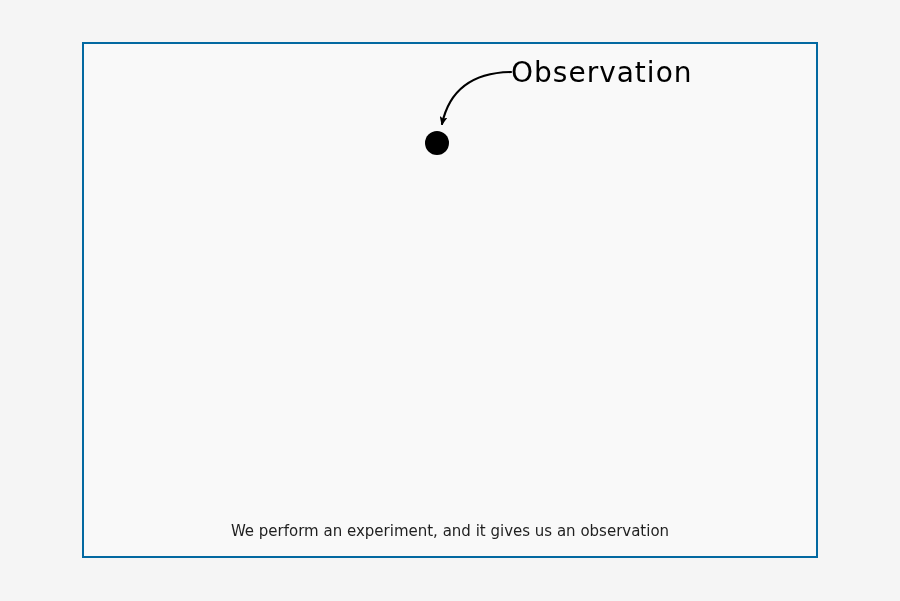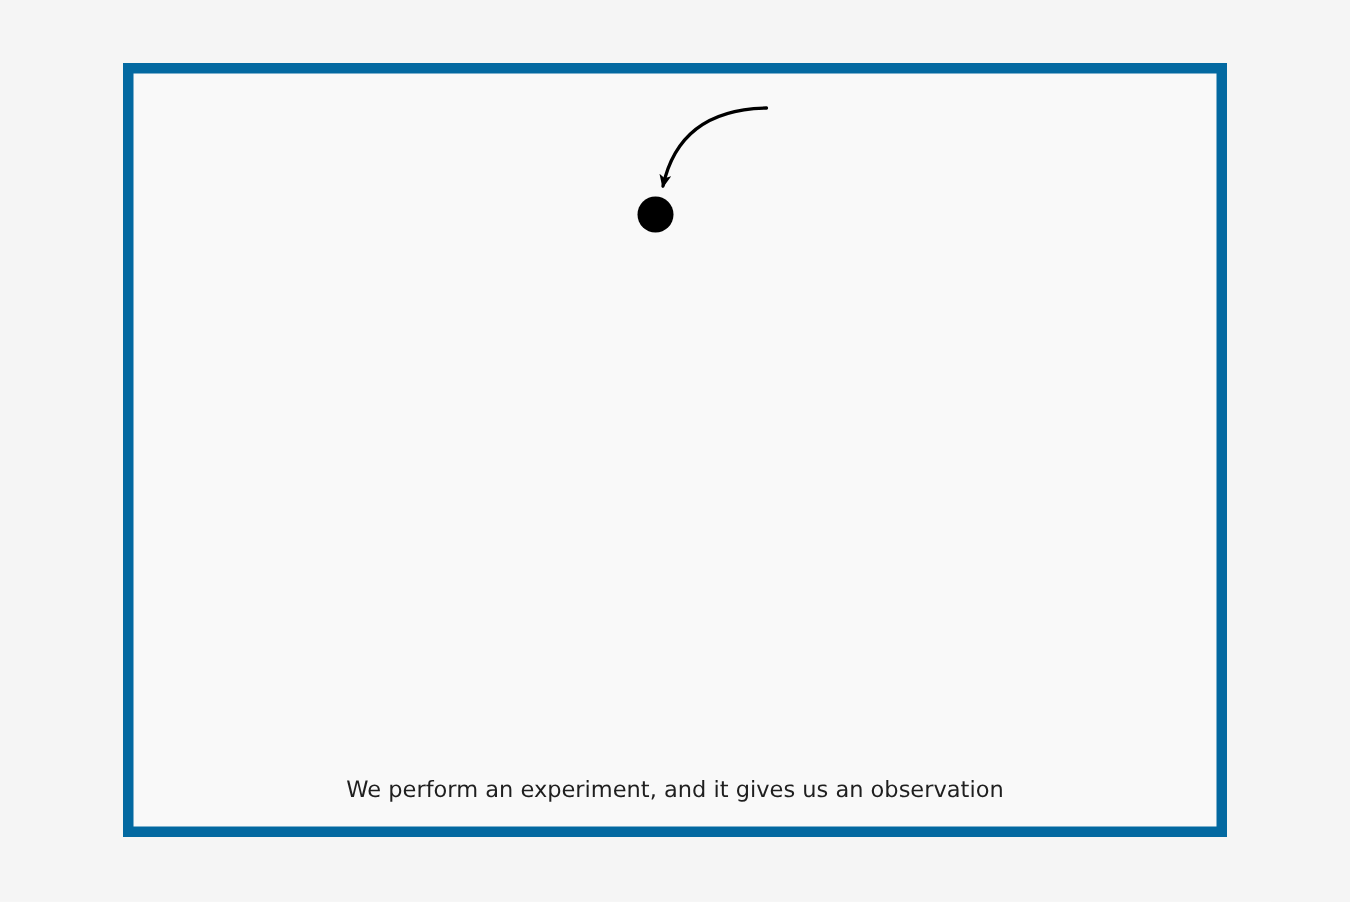--- a/index.html
+++ b/index.html
@@ -11,21 +11,21 @@
   }
   .canvas {
     position: relative;
     width: 900px; height: 601px;
     background: #f5f5f5;
   }
   .slide-frame {
     position: absolute;
     left: 82px; top: 42px;
     width: 736px; height: 516px;
-    border: 7px solid #0369a1;
+    border: 2px solid #0369a1;
     background: #f9f9f9;
   }
   .diagram-svg {
     position: absolute;
     left: 0; top: 0;
     width: 900px; height: 601px;
     pointer-events: none;
   }
   .annotation-label {
     position: absolute;
@@ -57,14 +57,15 @@
   <svg class="diagram-svg" width="900" height="601" viewBox="0 0 900 601" xmlns="http://www.w3.org/2000/svg">
     <defs>
       <marker id="arrowhead" markerWidth="9" markerHeight="8" refX="7.5" refY="4" orient="auto" markerUnits="userSpaceOnUse">
         <path d="M 0 0 L 9 4 L 0 8 L 2.2 4 Z" fill="#000000"></path>
       </marker>
     </defs>
     <path fill="none" stroke="#000000" stroke-linecap="round" marker-end="url(#arrowhead)" d="M 511 72 Q 453 73 442 124" stroke-width="2.2"></path>
     <circle fill="#000000" cx="437" cy="143" r="12"></circle>
   </svg>
 
+  <div class="annotation-label">Observation</div>
 
 </div>
 
 </body></html>

